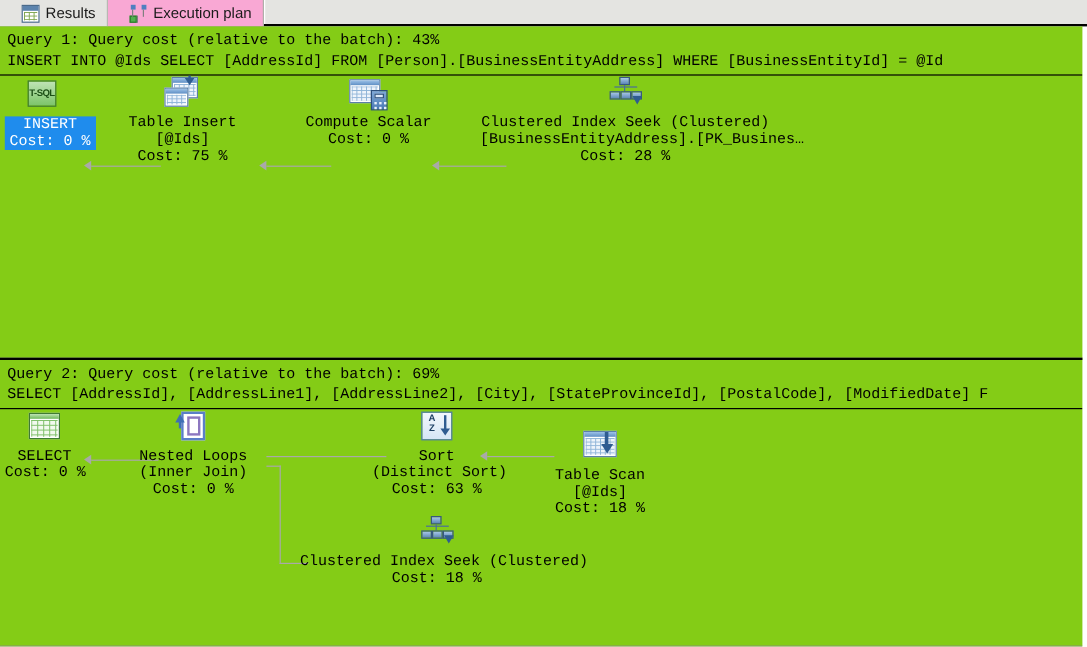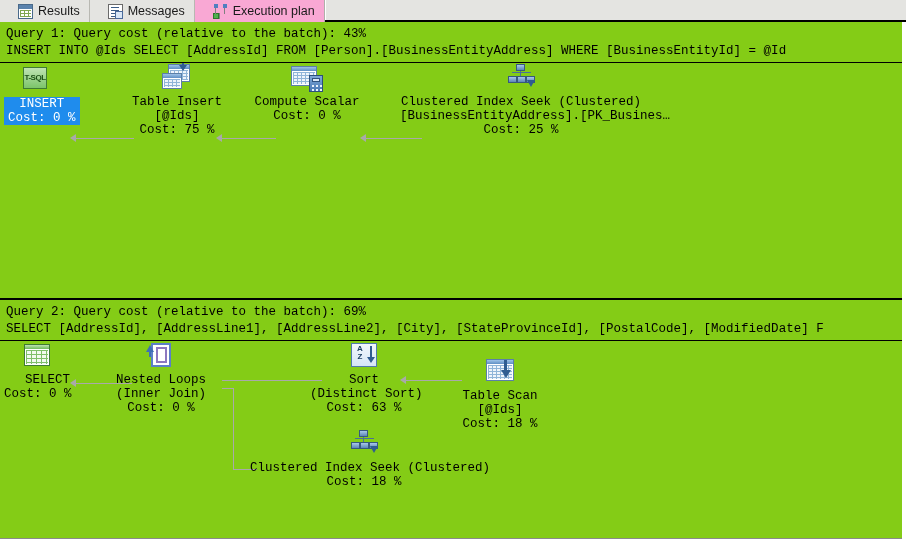--- a/index.html
+++ b/index.html
@@ -460,24 +460,20 @@
 
 <div id="app">
 
   <div class="tabstrip">
 
     <div class="tab">
       <span class="tab-icon ic-grid"></span>
       <span>Results</span>
     </div>
 
-    <div class="tab">
-      <span class="tab-icon ic-doc"></span>
-      <span>Messages</span>
-    </div>
 
     <div class="tab active">
       <span class="tab-icon ic-plan">
         <span class="ic-plan-leaf"></span>
       </span>
       <span>Execution plan</span>
     </div>
 
     <div class="tab-filler"></div>
   </div>
@@ -502,21 +498,21 @@
       <div class="node sel" style="left:4px; top:2px; width:66px;text-decoration:underline;">
         <span class="nodeicon">
           <span class="ic-tsql">T-SQL</span>
         </span>
         <span class="labels">
           <span class="lbl">INSERT</span>
           <span class="lbl">Cost: 0 %</span>
         </span>
       </div>
 
-      <div class="node" style="left:122px; top:0px; width:110px;">
+      <div class="node" style="left:97px; top:0px; width:110px;">
         <span class="nodeicon ic-tblins">
           <span class="gi g1"></span>
           <span class="gi g2"></span>
           <span class="arrstem"></span>
           <span class="arr"></span>
         </span>
         <span class="labels">
           <span class="lbl">Table Insert</span>
           <span class="lbl">[@Ids]</span>
           <span class="lbl">Cost: 75 %</span>
@@ -540,21 +536,21 @@
           <span class="link"></span>
           <span class="stem"></span>
           <span class="b bl"></span>
           <span class="b bm"></span>
           <span class="b br"></span>
           <span class="dn"></span>
         </span>
         <span class="labels">
           <span class="lbl">Clustered Index Seek (Clustered)</span>
           <span class="lbl">[BusinessEntityAddress].[PK_Busines…</span>
-          <span class="lbl">Cost: 25 %</span>
+          <span class="lbl">Cost: 28 %</span>
         </span>
       </div>
 
     </div>
   </div>
 
   <div class="pane" id="pane2">
 
     <div class="qtext qline1">Query 2: Query cost (relative to the batch): 69%</div>
     <div class="qtext qline2">SELECT [AddressId], [AddressLine1], [AddressLine2], [City], [StateProvinceId], [PostalCode], [ModifiedDate] F</div>
@@ -567,21 +563,21 @@
 
       <div class="conn conn-h" style="left:222px; top:39px; width:100px;"></div>
 
       <div class="conn conn-h" style="left:222px; top:47px; width:12px;"></div>
       <div class="conn conn-v" style="left:233px; top:47px; height:82px;"></div>
       <div class="conn conn-h" style="left:233px; top:128px; width:24px;"></div>
 
       <div class="conn conn-h" style="left:406px; top:39px; width:56px;"></div>
       <div class="arrowL" style="left:400px; top:35px;"></div>
 
-      <div class="node" style="left:4px; top:0px; width:66px;text-align:right;">
+      <div class="node" style="left:4px; top:0px; width:66px;">
         <span class="nodeicon">
           <span class="ic-select"></span>
         </span>
         <span class="labels">
           <span class="lbl">SELECT</span>
           <span class="lbl">Cost: 0 %</span>
         </span>
       </div>
 
       <div class="node" style="left:106px; top:0px; width:110px;">

